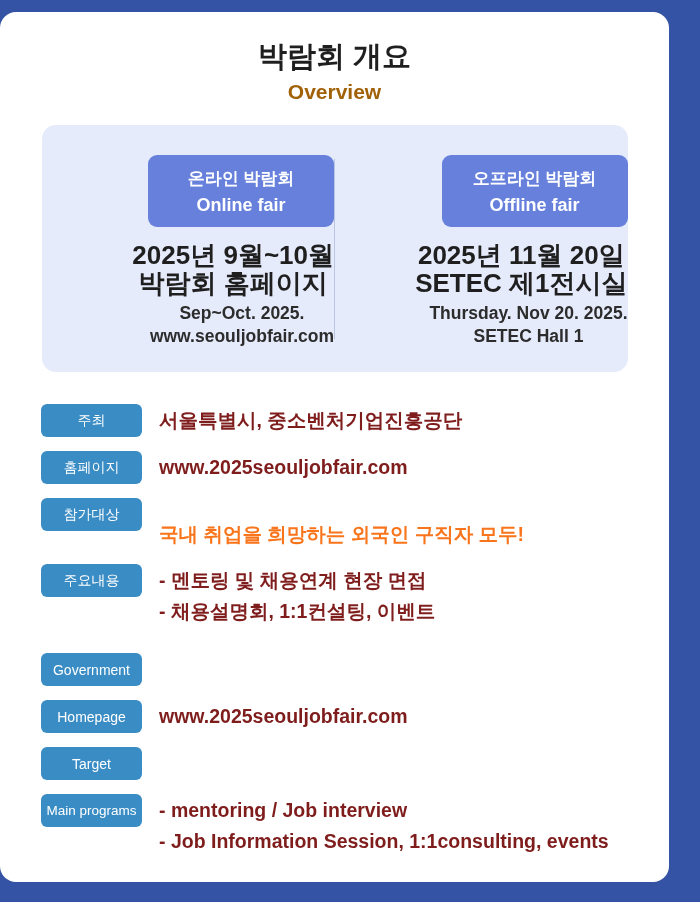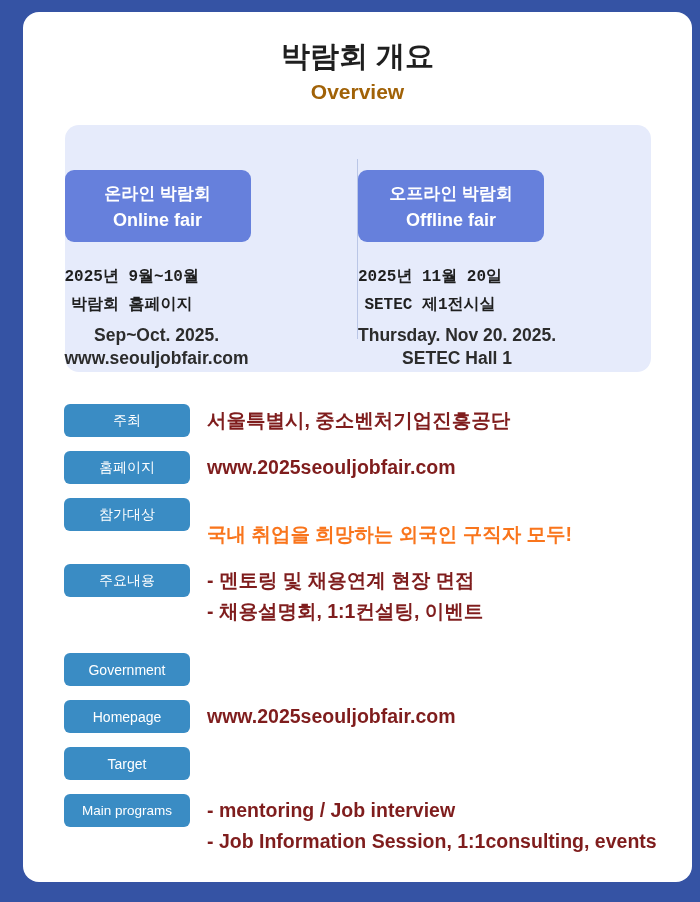--- a/index.html
+++ b/index.html
@@ -4,66 +4,66 @@
 <style>
   html, body { margin: 0; padding: 0; }
   body {
     width: 700px; height: 902px;
     background: #3553a4;
     position: relative;
     overflow: hidden;
     font-family: "Liberation Sans", sans-serif;
   }
   .sheet {
-    position: absolute; left: 23px; top: 12px;
+    position: absolute; left: 0; top: 12px;
     width: 669px; height: 870px;
     background: #ffffff;
     border-radius: 16px;
   }
   .header { text-align: center; padding-top: 25px; }
   .title  { font-size: 29px; font-weight: 800; color: #1f1f1f; margin: 0; }
   .subtitle { font-size: 21px; font-weight: 700; color: #a16207; margin-top: 3px; }
 
   .fair-panel {
     width: 586px; height: 247px;
     margin: 21px auto 0;
     background: #e6ebfb;
     border-radius: 14px;
     display: flex;
     box-sizing: border-box;
   }
   .fair-col {
-    flex: 1; display: flex; flex-direction: column; align-items: flex-start;
-    padding-top: 45px; box-sizing: border-box;
+    flex: 1; display: flex; flex-direction: column; align-items: flex-end;
+    padding-top: 30px; box-sizing: border-box;
   }
   .divider { width: 1px; background: #bac6e6; margin: 34px 0 33px; }
   .fair-btn {
     width: 186px; height: 72px;
     background: #6680dc; border-radius: 9px;
     color: #ffffff;
     display: flex; flex-direction: column; align-items: center; justify-content: center;
     gap: 5px; cursor: pointer;
   }
   .fair-btn .bko { font-size: 17px; font-weight: 700; }
   .fair-btn .ben { font-size: 18px; font-weight: 700; }
   .fair-ko {
-    margin-top: 21px; text-align: center;
-    font-size: 16px; font-weight: 700; color: #1f1f1f; line-height: 28px; font-family: Liberation Mono, monospace;
+    margin-top: 14px; text-align: center;
+    font-size: 26px; font-weight: 700; color: #1f1f1f; line-height: 28px;
   }
   .fair-en {
     margin-top: 5px; text-align: center;
     font-size: 17.5px; color: #2c2c2c; line-height: 23px; font-weight: bold;
   }
 
   .info { margin-left: 41px; }
   .info.ko { margin-top: 32px; }
   .info.en { margin-top: 26px; }
   .row { display: flex; align-items: flex-start; margin-bottom: 14px; }
   .badge {
-    width: 126px; height: 33px; flex: none;
+    width: 101px; height: 33px; flex: none;
     background: #3a8cc4; border-radius: 6px;
     color: #ffffff; font-size: 14px;
     display: flex; align-items: center; justify-content: center;
     text-align: center;
   }
   .badge.small { font-size: 13.5px; }
   .value {
     margin-left: 17px;
     font-size: 19.5px; font-weight: 700; color: #7f1d1d;
     line-height: 31px; padding-top: 1px;

